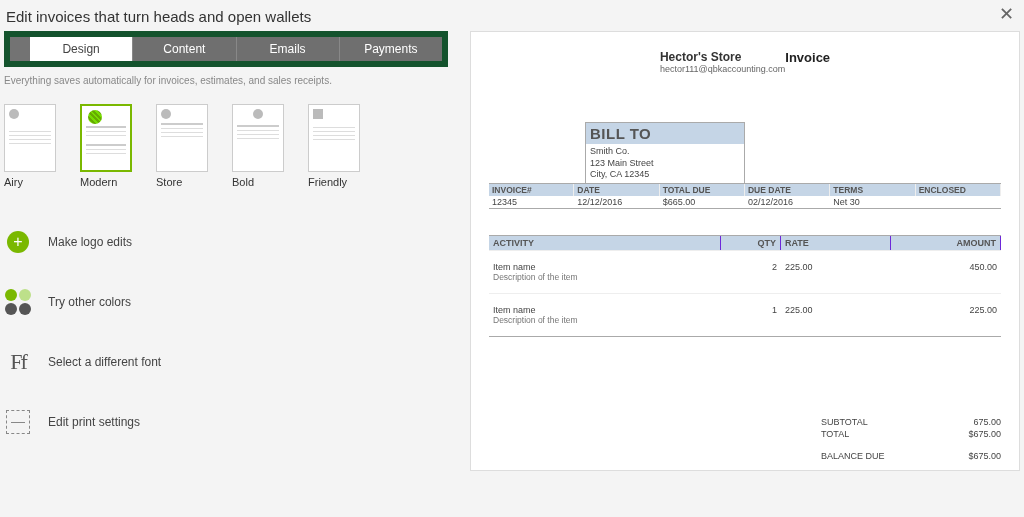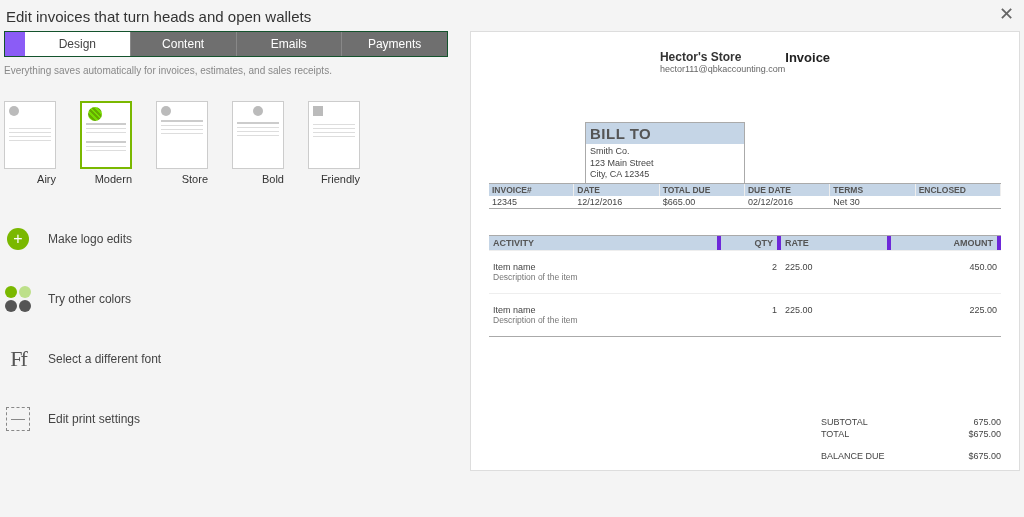--- a/index.html
+++ b/index.html
@@ -2,27 +2,27 @@
 <html><head>
 <meta charset="utf-8">
 <style>
   * { box-sizing: border-box; margin: 0; padding: 0; }
   body { font-family: Arial, Helvetica, sans-serif; font-size: 12px; color: #333; background: #f4f4f4; width: 1024px; height: 517px; overflow: hidden; }
   .header { display: flex; justify-content: space-between; align-items: flex-end; padding: 3px 10px 6px 6px; }
   .title { font-size: 15px; font-weight: 400; color: #333; }
   .close { font-size: 18px; color: #666; cursor: pointer; }
   .main { display: flex; gap: 22px; padding: 0 4px; }
   .left { width: 444px; }
-  .tabs { display: flex; border: 1px solid #14532d; background: #8b5cf6; padding-left: 20px; }
+  .tabs { display: flex; border: 6px solid #14532d; background: #737373; padding-left: 20px; }
   .tab { flex: 1; text-align: center; padding: 5px 0; font-size: 12px; background: #6f6f6f; color: #fff; border-right: 1px solid #888; cursor: pointer; }
   .tab:last-child { border-right: none; }
   .tab.active { background: #fff; color: #444; }
   .autosave { font-size: 10px; color: #888; padding: 8px 0 18px 0; }
   .templates { display: flex; gap: 24px; padding-left: 0; }
-  .tpl { display: flex; flex-direction: column; align-items: flex-end; cursor: pointer; margin-top: 7px; }
+  .tpl { display: flex; flex-direction: column; align-items: flex-start; cursor: pointer; }
   .thumb { width: 52px; height: 68px; background: #fff; border: 1px solid #ccc; position: relative; }
   .tpl.selected .thumb { border: 2px solid #7ab800; }
   .tpl .dot { width: 10px; height: 10px; border-radius: 50%; background: #bbb; position: absolute; top: 4px; left: 4px; }
   .tpl.selected .dot { background: repeating-linear-gradient(45deg,#6a0,#6a0 2px,#7d0 2px,#7d0 4px); width: 14px; height: 14px; left: 6px; }
   .tpl .lines { position: absolute; left: 4px; right: 4px; }
   .tpl .ln { height: 1px; background: #ddd; margin-bottom: 3px; }
   .tpl .ln.th { height: 2px; background: #ccc; }
   .tplname { font-size: 11px; color: #333; margin-top: 4px; }
   .options { margin-top: 40px; display: flex; flex-direction: column; gap: 32px; }
   .opt { display: flex; align-items: center; gap: 16px; cursor: pointer; }
@@ -42,21 +42,21 @@
   .doclabel { font-size: 13px; font-weight: bold; color: #222; }
   .billto { width: 160px; border: 1px solid #aaa; margin: 48px 0 0 96px; }
   .billto .hd { background: #c5d5e6; font-size: 15px; padding: 2px 4px; font-weight: bold; color:#555; letter-spacing:0.5px; }
   .billto .bd { padding: 2px 4px; font-size: 9px; line-height: 1.3; }
   .infobar { display: flex; border-top: 1px solid #aaa; border-bottom: 1px solid #aaa; margin-top: -1px; }
   .infobar .col { flex: 1; }
   .infobar .hd { background: #c5d5e6; font-size: 8.5px; padding: 1px 3px; font-weight: bold; color:#555; border-right:1px solid #eee;}
   .infobar .val { font-size: 9px; padding: 1px 3px; }
   .linetable { margin-top: 26px; border-top: 1px solid #aaa; border-bottom: 1px solid #aaa; }
   .lthead { display: flex; background: #c5d5e6; }
-  .lthead div { font-size: 9px; font-weight: bold; color:#555; padding: 2px 4px; border-right:4px solid #6d28d9; }
+  .lthead div { font-size: 9px; font-weight: bold; color:#555; padding: 2px 4px; border-right:1px solid #6d28d9; }
   .lcol-act { flex: 1; }
   .lcol-qty { width: 60px; text-align: right; }
   .lcol-rate { width: 110px; text-align: left; }
   .lcol-amt { width: 110px; text-align: right; }
   .lrow { display: flex; padding: 10px 0; border-top: 1px solid #eee; }
   .lrow .cell { padding: 1px 4px; font-size: 9px; }
   .lrow .desc { color: #777; font-size: 8.5px; }
   .totals { margin-top: auto; align-self: flex-end; width: 180px; font-size: 9px; }
   .totals .trow { display: flex; justify-content: space-between; padding: 1px 0; }
   .totals .bal { font-weight: normal; margin-top: 10px; }

